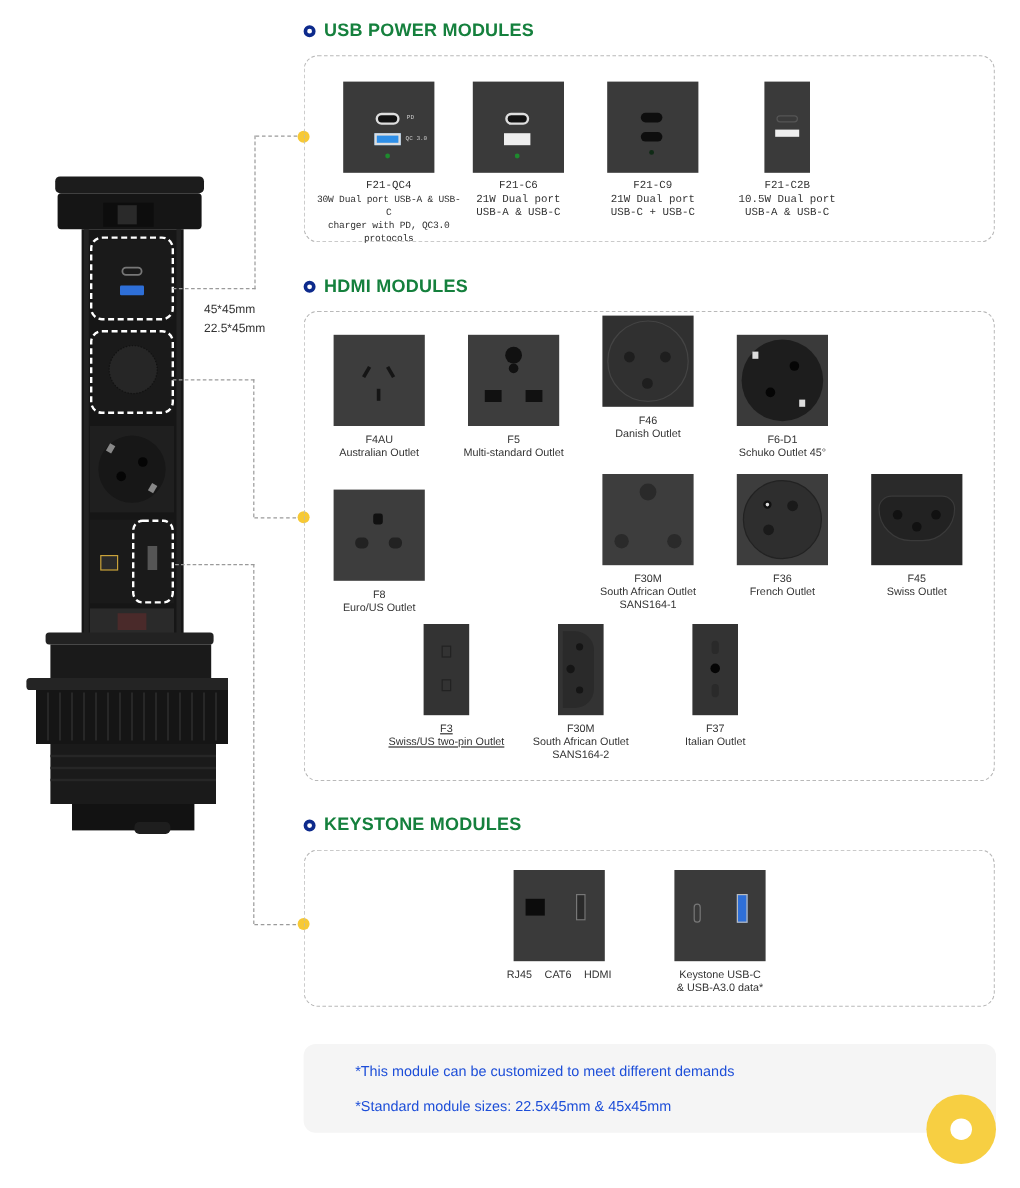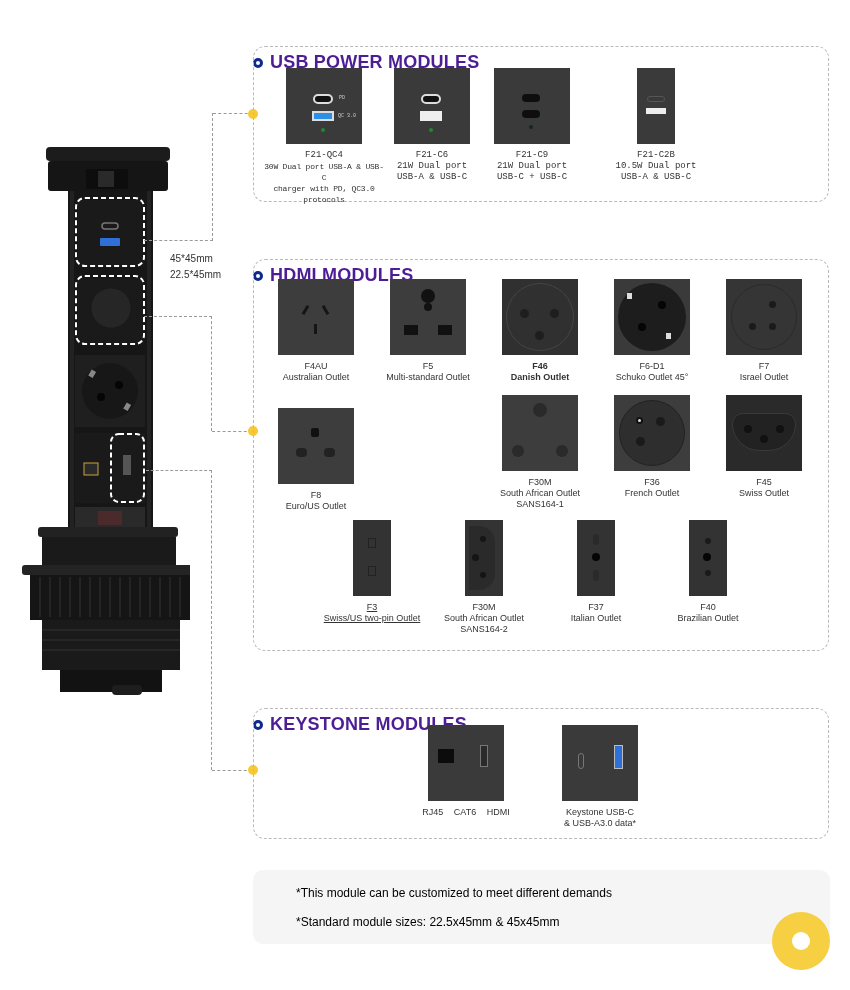--- a/index.html
+++ b/index.html
@@ -1,37 +1,37 @@
 <!DOCTYPE html>
 <html><head>
 <meta charset="utf-8">
 <style>
   * { box-sizing: border-box; margin: 0; padding: 0; }
   html, body { width: 850px; height: 990px; background: #ffffff; overflow: hidden; }
   body { position: relative; font-family: "Liberation Sans", sans-serif; color: #333; }
 
   .section-title { position: absolute; left: 253px; display: flex; align-items: center; gap: 7px;
-    color: #4c1d95; font-weight: bold; font-size: 18px; letter-spacing: 0.2px; margin-top: 35px; }
+    color: #15803d; font-weight: bold; font-size: 15px; letter-spacing: 0.2px; }
   .section-title .ring { width: 10px; height: 10px; border-radius: 50%; border: 3px solid #0d2a8c; background: #fff; }
 
   .panel { position: absolute; left: 253px; width: 576px; border: 1.5px dashed #b9b9b9; border-radius: 12px; }
 
   .mod { position: absolute; text-align: center; }
   .mod .img { margin: 0 auto; background: #3a3a3a; position: relative; }
   .mod .code { font-size: 9px; color: #333; margin-top: 6px; line-height: 11px; }
   .mod .desc { font-size: 9px; color: #333; line-height: 11px; }
   .mod .desc.small { font-size: 8px; letter-spacing: -0.2px; }
 
   .port { position: absolute; }
 
   .leader { position: absolute; border-color: #9a9a9a; border-style: dashed; border-width: 0; }
   .dot { position: absolute; width: 10px; height: 10px; border-radius: 50%; background: #f7c935; }
 
   .notes { position: absolute; left: 253px; top: 870px; width: 577px; height: 74px; background: #f5f5f5; border-radius: 10px; }
-  .notes .line { position: absolute; left: 43px; font-size: 12px; color: #000000; }
+  .notes .line { position: absolute; left: 43px; font-size: 12px; color: #1d4ed8; }
   .big-ring { position: absolute; left: 772px; top: 912px; width: 58px; height: 58px; border-radius: 50%; background: #f7cf42; }
   .big-ring::after { content: ""; position: absolute; left: 20px; top: 20px; width: 18px; height: 18px; border-radius: 50%; background: #fff; }
 
   .dim-label { position: absolute; left: 170px; font-size: 10px; color: #333; }
 
   
   .tower { position: absolute; }
 </style>
 </head>
 <body>
@@ -144,21 +144,21 @@
     <div class="img" style="width:76px; height:76px;">
       <div class="port" style="left:27px; top:26px; width:20px; height:10px; border:2px solid #ddd; border-radius:5px; background:#111;"></div>
       <div class="port" style="left:26px; top:43px; width:22px; height:10px; background:#eee;"></div>
       <div class="port" style="left:35px; top:60px; width:4px; height:4px; border-radius:50%; background:#1e8a2e;"></div>
     </div>
     <div class="code">F21-C6</div>
     <div class="desc">21W Dual port</div>
     <div class="desc">USB-A &amp; USB-C</div>
   </div>
 
-  <div class="mod" style="left:226px; top:21px; width:104px;">
+  <div class="mod" style="left:238px; top:21px; width:104px;">
     <div class="img" style="width:76px; height:76px;">
       <div class="port" style="left:28px; top:26px; width:18px; height:8px; border-radius:4px; background:#0e0e0e;"></div>
       <div class="port" style="left:28px; top:42px; width:18px; height:8px; border-radius:4px; background:#0e0e0e;"></div>
       <div class="port" style="left:35px; top:57px; width:4px; height:4px; border-radius:50%; background:#0f2a15;"></div>
     </div>
     <div class="code">F21-C9</div>
     <div class="desc">21W Dual port</div>
     <div class="desc">USB-C + USB-C</div>
   </div>
 
@@ -194,21 +194,21 @@
     <div class="img" style="width:76px; height:76px; background:#3d3d3d;">
       <div class="port" style="left:31px; top:10px; width:14px; height:14px; border-radius:50%; background:#111;"></div>
       <div class="port" style="left:34px; top:24px; width:8px; height:8px; border-radius:50%; background:#111;"></div>
       <div class="port" style="left:14px; top:46px; width:14px; height:10px; background:#111;"></div>
       <div class="port" style="left:48px; top:46px; width:14px; height:10px; background:#111;"></div>
     </div>
     <div class="code">F5</div>
     <div class="desc">Multi-standard Outlet</div>
   </div>
 
-  <div class="mod" style="left:238px; top:19px; width:96px;font-weight:bold;">
+  <div class="mod" style="left:238px; top:3px; width:96px;">
     <div class="img" style="width:76px; height:76px; background:#303030;">
       <div class="port" style="left:4px; top:4px; width:68px; height:68px; border-radius:50%; border:1px solid #444;"></div>
       <div class="port" style="left:18px; top:30px; width:9px; height:9px; border-radius:50%; background:#1e1e1e;"></div>
       <div class="port" style="left:48px; top:30px; width:9px; height:9px; border-radius:50%; background:#1e1e1e;"></div>
       <div class="port" style="left:33px; top:52px; width:9px; height:9px; border-radius:50%; background:#1e1e1e;"></div>
     </div>
     <div class="code">F46</div>
     <div class="desc">Danish Outlet</div>
   </div>
 
@@ -217,30 +217,20 @@
       <div class="port" style="left:4px; top:4px; width:68px; height:68px; border-radius:50%; background:#1d1d1d;"></div>
       <div class="port" style="left:44px; top:22px; width:8px; height:8px; border-radius:50%; background:#050505;"></div>
       <div class="port" style="left:24px; top:44px; width:8px; height:8px; border-radius:50%; background:#050505;"></div>
       <div class="port" style="left:13px; top:14px; width:5px; height:6px; background:#ddd;"></div>
       <div class="port" style="left:52px; top:54px; width:5px; height:6px; background:#ddd;"></div>
     </div>
     <div class="code">F6-D1</div>
     <div class="desc">Schuko Outlet 45°</div>
   </div>
 
-  <div class="mod" style="left:462px; top:19px; width:96px;">
-    <div class="img" style="width:76px; height:76px; background:#353535;">
-      <div class="port" style="left:5px; top:5px; width:66px; height:66px; border-radius:50%; border:1px solid #2a2a2a;"></div>
-      <div class="port" style="left:43px; top:22px; width:7px; height:7px; border-radius:50%; background:#1a1a1a;"></div>
-      <div class="port" style="left:23px; top:44px; width:7px; height:7px; border-radius:50%; background:#1a1a1a;"></div>
-      <div class="port" style="left:43px; top:44px; width:7px; height:7px; border-radius:50%; background:#1a1a1a;"></div>
-    </div>
-    <div class="code">F7</div>
-    <div class="desc">Israel Outlet</div>
-  </div>
 
   <div class="mod" style="left:14px; top:148px; width:96px;">
     <div class="img" style="width:76px; height:76px; background:#3d3d3d;">
       <div class="port" style="left:33px; top:20px; width:8px; height:9px; border-radius:2px; background:#111;"></div>
       <div class="port" style="left:18px; top:40px; width:11px; height:9px; border-radius:4px; background:#222;"></div>
       <div class="port" style="left:46px; top:40px; width:11px; height:9px; border-radius:4px; background:#222;"></div>
     </div>
     <div class="code">F8</div>
     <div class="desc">Euro/US Outlet</div>
   </div>
@@ -303,29 +293,20 @@
   <div class="mod" style="left:290px; top:260px; width:104px;">
     <div class="img" style="width:38px; height:76px; background:#333;">
       <div class="port" style="left:16px; top:14px; width:6px; height:11px; border-radius:3px; background:#2a2a2a;"></div>
       <div class="port" style="left:15px; top:33px; width:8px; height:8px; border-radius:50%; background:#050505;"></div>
       <div class="port" style="left:16px; top:50px; width:6px; height:11px; border-radius:3px; background:#2a2a2a;"></div>
     </div>
     <div class="code">F37</div>
     <div class="desc">Italian Outlet</div>
   </div>
 
-  <div class="mod" style="left:402px; top:260px; width:104px;">
-    <div class="img" style="width:38px; height:76px; background:#333;">
-      <div class="port" style="left:16px; top:18px; width:6px; height:6px; border-radius:50%; background:#1a1a1a;"></div>
-      <div class="port" style="left:14px; top:33px; width:8px; height:8px; border-radius:50%; background:#050505;"></div>
-      <div class="port" style="left:16px; top:50px; width:6px; height:6px; border-radius:50%; background:#1a1a1a;"></div>
-    </div>
-    <div class="code">F40</div>
-    <div class="desc">Brazilian Outlet</div>
-  </div>
 </div>
 
 <div class="section-title" style="top:679px;">
   <span class="ring"></span>
   <span>KEYSTONE MODULES</span>
 </div>
 <div class="panel" style="top:708px; height:131px;">
 
   <div class="mod" style="left:160px; top:16px; width:104px;">
     <div class="img" style="width:76px; height:76px;">

